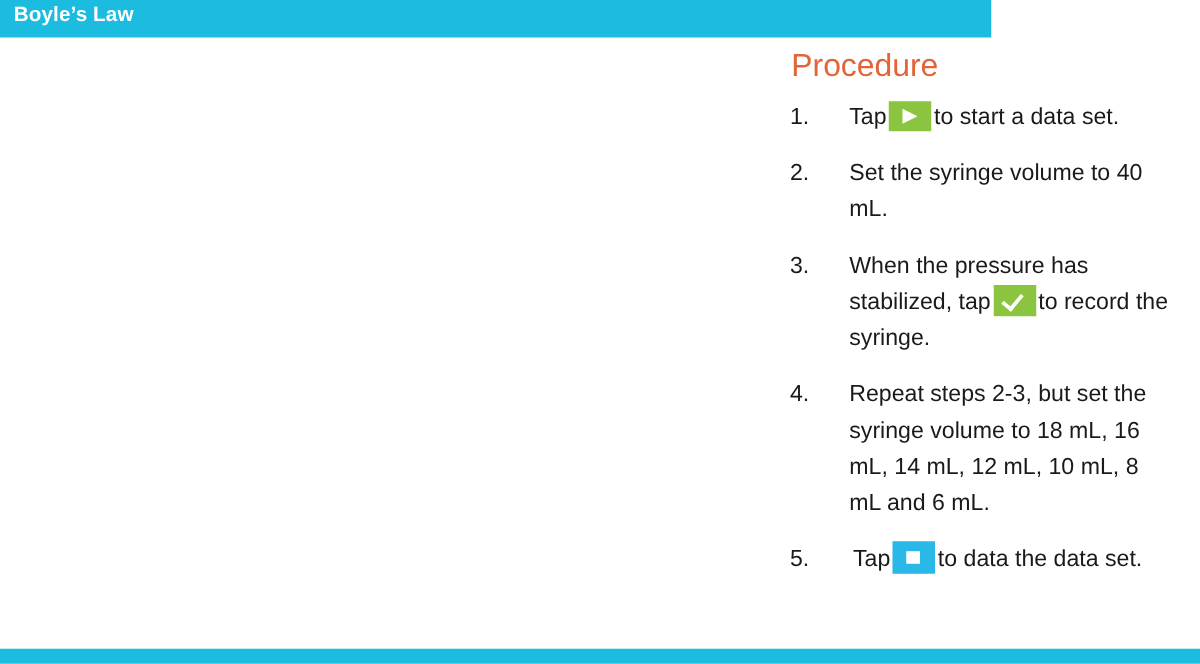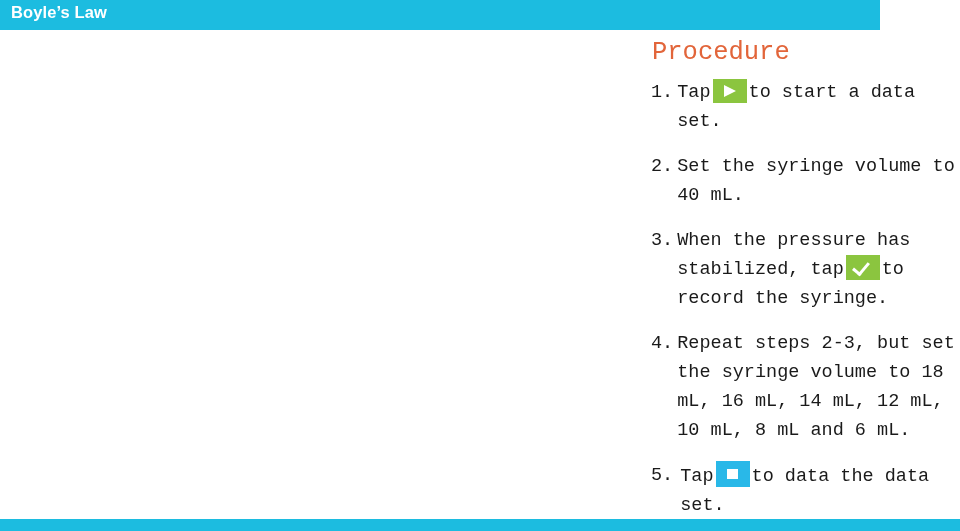--- a/index.html
+++ b/index.html
@@ -19,23 +19,24 @@
     left: 0;
     top: 0;
     width: 960px;
     height: 531px;
     background: #ffffff;
   }
   .title-bar {
     position: absolute;
     left: 0;
     top: 0;
-    width: 880px;
+    width: 764px;
     height: 30px;
     background: #1CBCE0;
+    padding-left: 29px;
   }
   .title-text {
     position: absolute;
     left: 11px;
     top: 3px;
     font-size: 16.5px;
     font-weight: bold;
     color: #ffffff;
     letter-spacing: 0.1px;
     white-space: nowrap;
@@ -43,24 +44,23 @@
   .footer-bar {
     position: absolute;
     left: 0;
     bottom: 0;
     width: 960px;
     height: 12px;
     background: #1CBCE0;
   }
   .content {
     position: absolute;
-    left: 651px;
+    left: 632px;
     top: 38px;
     width: 306px;
-    font-family: Liberation Mono, monospace;
   }
   .heading {
     font-size: 25.5px;
     color: #E2653A;
     margin: 0 0 9px 0;
     padding-left: 1px;
     font-weight: normal;
     line-height: 1.2;
   }
   .step {
@@ -70,20 +70,21 @@
     line-height: 1.57;
     margin-bottom: 16px;
   }
   .step-num {
     flex: 0 0 auto;
     padding-right: 4px;
     white-space: nowrap;
   }
   .step-body {
     flex: 1 1 auto;
+    margin-left: 28px;
   }
   .inline-icon {
     display: inline-block;
     vertical-align: -6px;
     margin: 0 2px;
   }
   .icon-play {
     width: 34px;
     height: 24px;
     background: #8BC53F;

